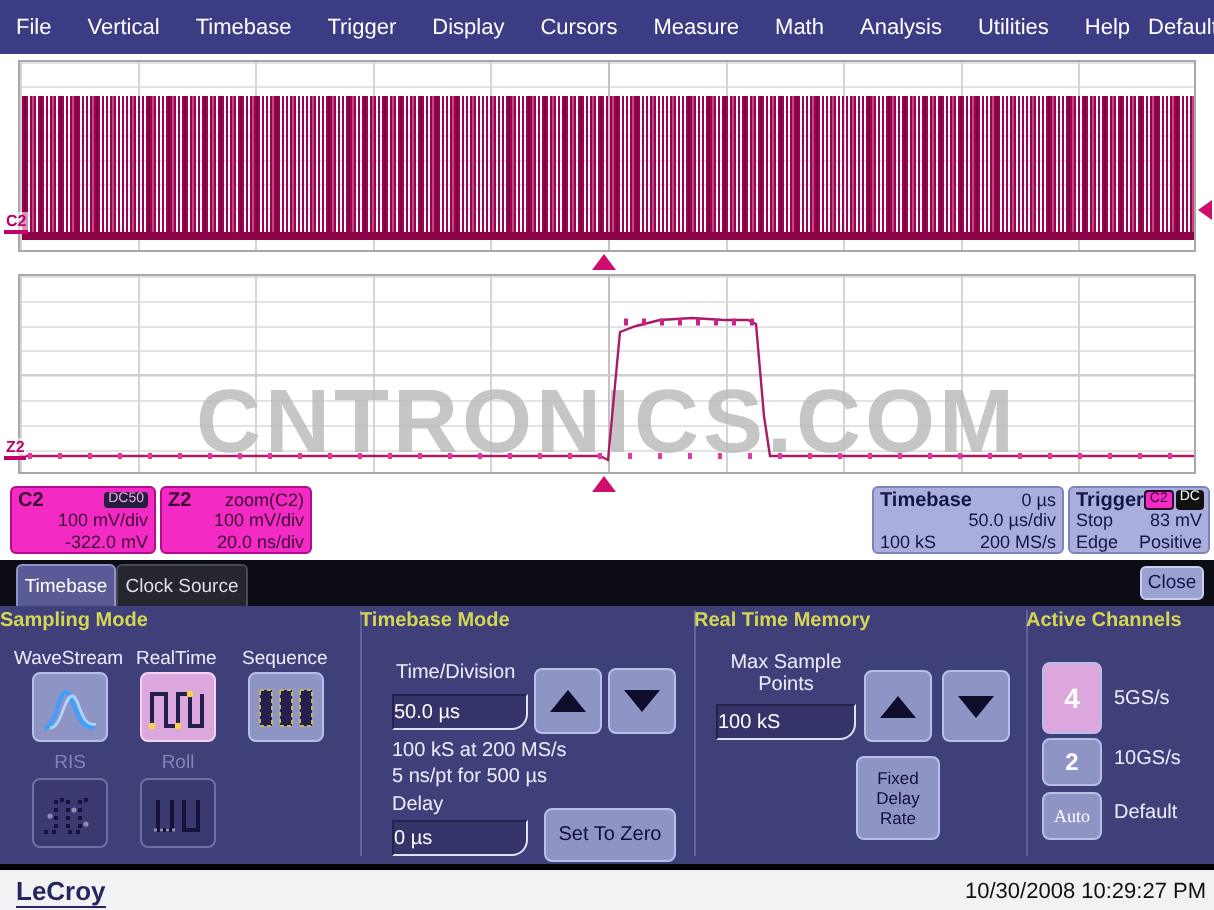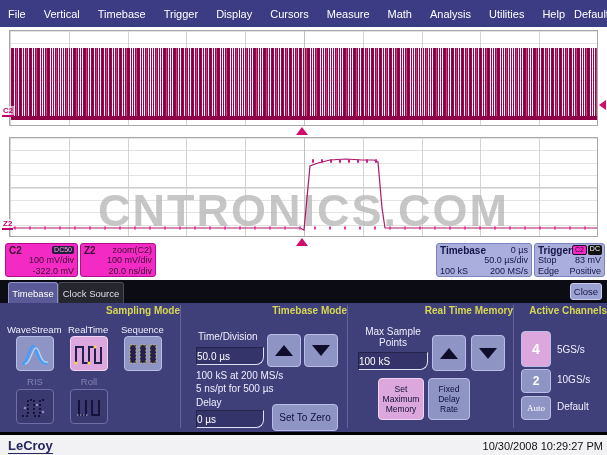--- a/index.html
+++ b/index.html
@@ -66,21 +66,21 @@
           border-bottom:1px solid #000;box-sizing:border-box;}
   .tabrow{position:absolute;top:0;left:0;right:0;height:23px;background:#0c0c14;}
   .tab{position:absolute;top:2px;height:21px;box-sizing:border-box;font-size:9.5px;color:#fff;
        display:flex;align-items:center;justify-content:center;border-radius:3px 3px 0 0;}
   .tab-active{left:8px;width:50px;background:#5a5a96;border:1px solid #8d93c8;border-bottom:none;}
   .tab-idle{left:58px;width:66px;background:#262630;border:1px solid #4a4a55;border-bottom:none;color:#dfdfe6;}
   .close-btn{position:absolute;top:3px;right:5px;width:32px;height:17px;background:#9ba1d0;
              border:1px solid #c9cdef;border-radius:3px;color:#15154a;font-size:9.5px;
              display:flex;align-items:center;justify-content:center;padding:0;}
   .vsep{position:absolute;top:25px;bottom:4px;width:1px;background:#61619c;}
-  .sec-h{position:absolute;top:25px;text-align:right;font-size:10px;font-weight:bold;color:#d6d655;}
+  .sec-h{position:absolute;top:25px;text-align:left;font-size:10px;font-weight:bold;color:#d6d655;}
   .wlbl{position:absolute;color:#eef;font-size:9.5px;}
   .glbl{position:absolute;color:#8585b5;font-size:9.5px;text-align:center;}
   .icon-btn{position:absolute;width:38px;height:35px;border-radius:4px;box-sizing:border-box;
             background:#8e94c4;border:1px solid #b9bee6;display:flex;align-items:center;justify-content:center;padding:0;}
   .icon-btn.sel{background:#dca7dd;border-color:#f2d4f2;}
   .icon-btn.ghost{background:#3a3a70;border:1px solid #6f6fa8;}
   .fld{position:absolute;background:#34346a;color:#fff;font-size:10px;box-sizing:border-box;
        border:1px solid #23234c;border-right:1px solid #dfe2f5;border-bottom:1px solid #dfe2f5;
        border-radius:0 0 8px 0;display:flex;align-items:center;padding-left:0;}
   .arrow-btn{position:absolute;background:#8e94c4;border:1px solid #b9bee6;border-radius:4px;
@@ -281,21 +281,20 @@
 
     <div class="sec-h" style="left:347px;width:166px;">Real Time Memory</div>
     <span class="wlbl" style="left:357px;top:46px;width:72px;text-align:center;font-size:10px;line-height:11px;">Max Sample Points</span>
     <div class="fld" style="left:358px;top:72px;width:70px;height:18px;">100 kS</div>
     <button class="arrow-btn" style="left:432px;top:55px;width:34px;height:36px;">
       <span class="tri-up"></span>
     </button>
     <button class="arrow-btn" style="left:471px;top:55px;width:34px;height:36px;">
       <span class="tri-dn"></span>
     </button>
-    <button class="txt-btn sel" style="left:378px;top:98px;width:46px;height:42px;font-size:8.5px;line-height:10px;">Set Maximum Memory</button>
     <button class="txt-btn" style="left:428px;top:98px;width:42px;height:42px;font-size:8.5px;line-height:10px;">Fixed Delay Rate</button>
 
     <div class="sec-h" style="left:513px;width:94px;">Active Channels</div>
     <button class="ch-btn sel" style="top:51px;height:36px;font-size:14px;font-weight:bold;">4</button>
     <span class="wlbl" style="left:557px;top:64px;font-size:10px;">5GS/s</span>
     <button class="ch-btn" style="top:89px;height:24px;font-size:12px;font-weight:bold;">2</button>
     <span class="wlbl" style="left:557px;top:94px;font-size:10px;">10GS/s</span>
     <button class="ch-btn" style="top:116px;height:24px;font-size:9px;font-family:Liberation Serif, serif;">Auto</button>
     <span class="wlbl" style="left:557px;top:121px;font-size:10px;">Default</span>
   </div>

